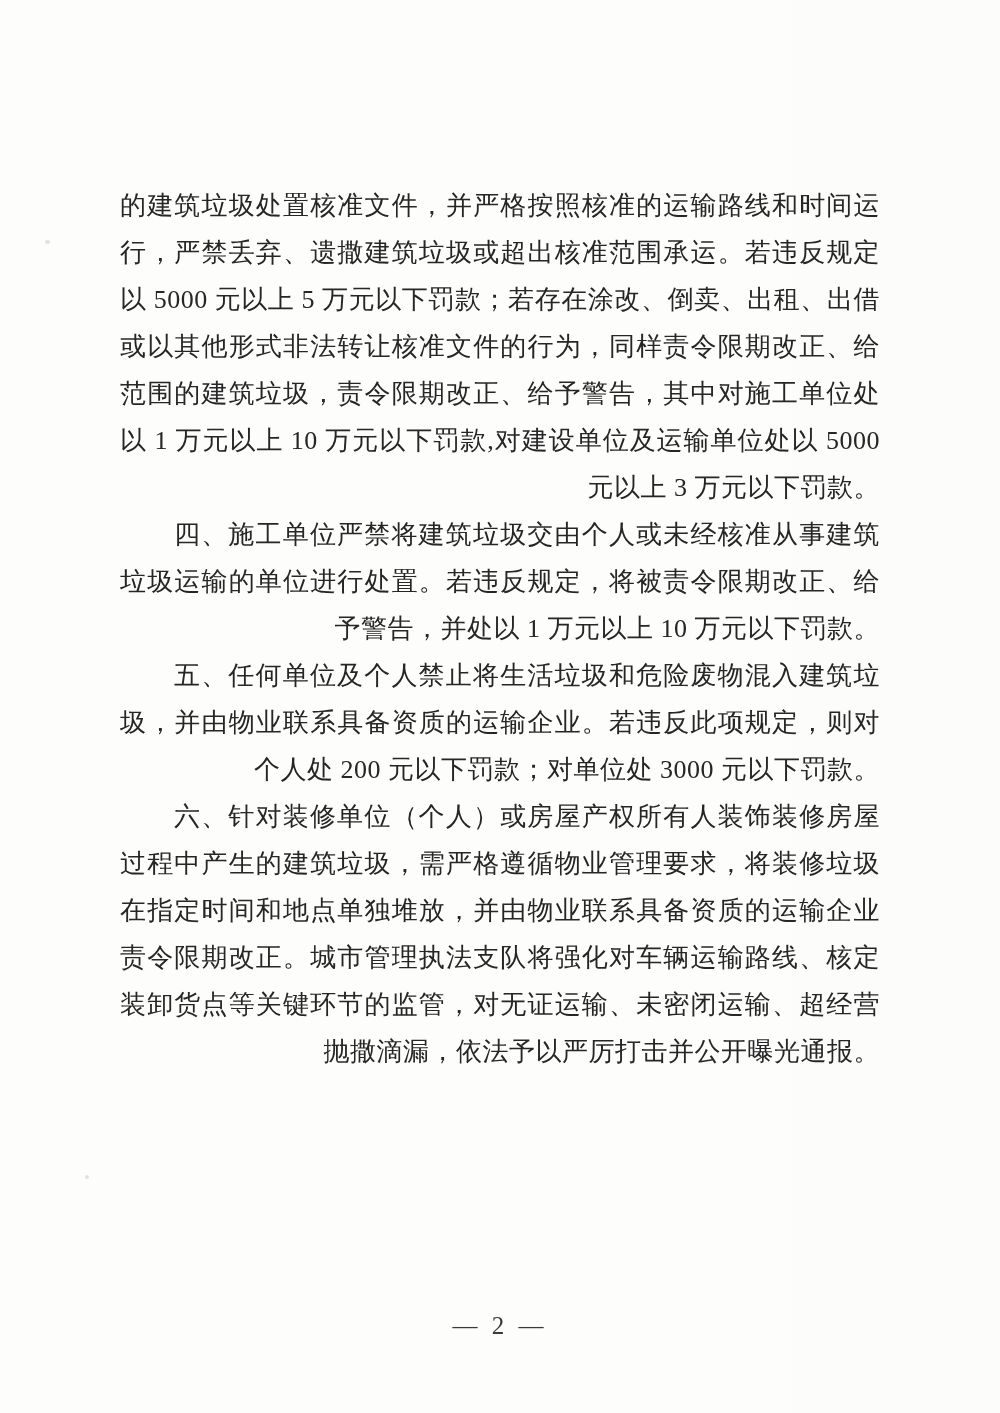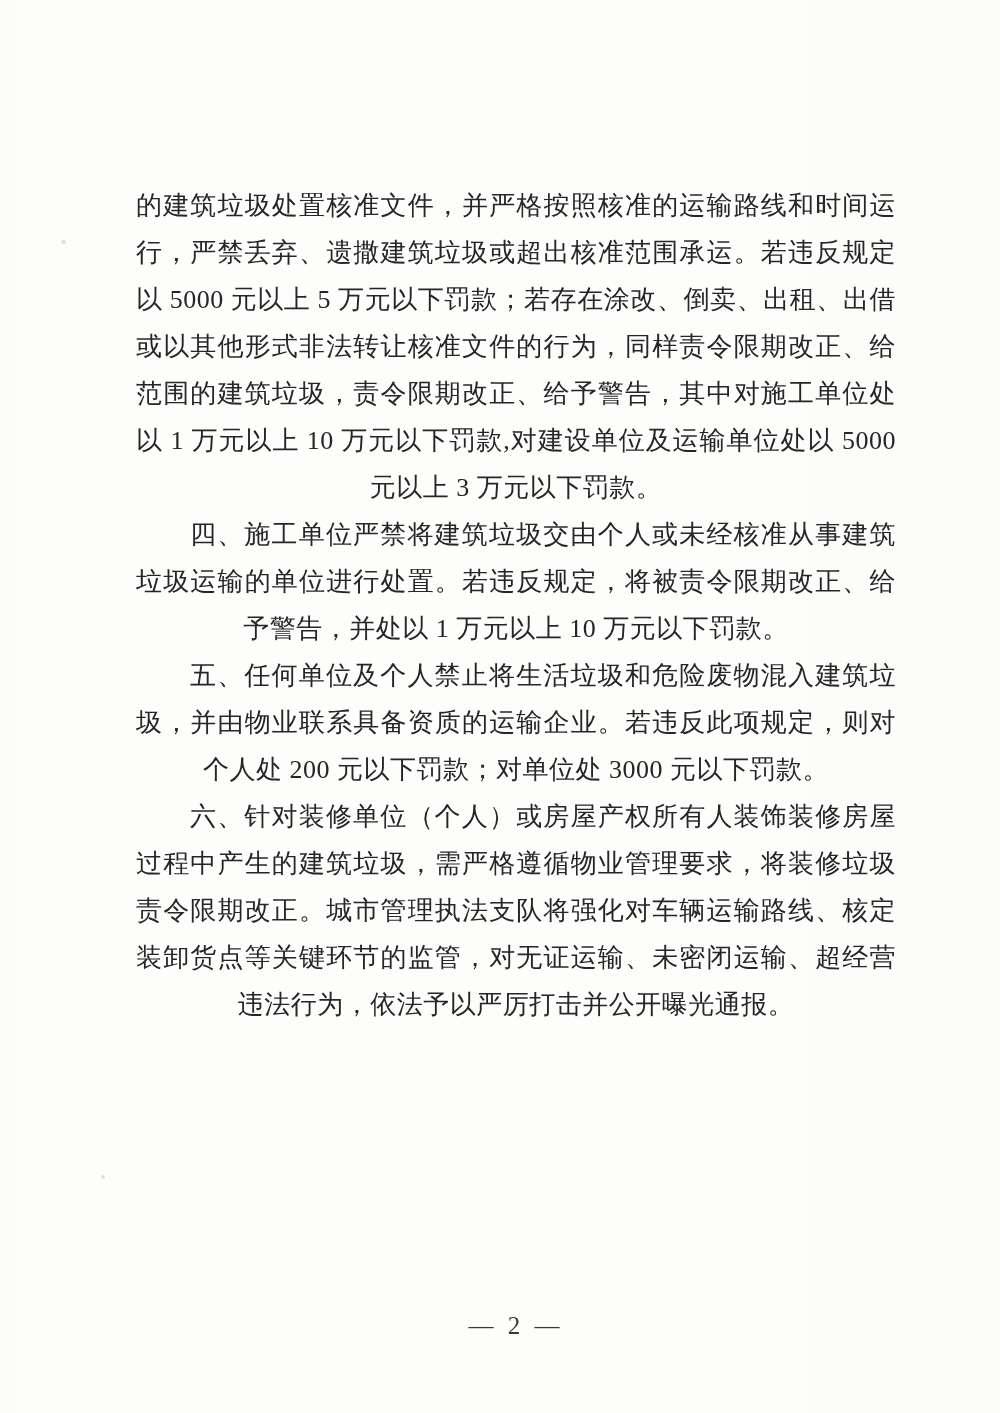--- a/index.html
+++ b/index.html
@@ -9,39 +9,39 @@
   body {
     width: 1000px;
     height: 1413px;
     position: relative;
     background: #fcfcfb;
     overflow: hidden;
     font-family: "Liberation Serif", "DejaVu Serif", serif;
   }
   .page {
     position: absolute;
-    left: 16px; top: 0;
+    left: 0; top: 0;
     width: 792px;
     height: 1413px;
     background: #fdfdfc;
   }
   .content {
     position: absolute;
     left: 120px;
     top: 182px;
     width: 760px;
     color: #262626;
     font-size: 26px;
     line-height: 47px;
     letter-spacing: 0.5px;
   }
   .line {
     height: 47px;
     white-space: nowrap;
-    text-align: center;
+    text-align: right;
   }
   
   .line.j {
     white-space: normal;
     text-align: justify;
     text-align-last: justify;
     text-justify: inter-ideograph;
   }
   
   .line.indent {
@@ -81,23 +81,24 @@
     <div class="line j">以 1 万元以上 10 万元以下罚款,对建设单位及运输单位处以 5000</div>
     <div class="line">元以上 3 万元以下罚款。</div>
     <div class="line j indent">四、施工单位严禁将建筑垃圾交由个人或未经核准从事建筑</div>
     <div class="line j">垃圾运输的单位进行处置。若违反规定，将被责令限期改正、给</div>
     <div class="line">予警告，并处以 1 万元以上 10 万元以下罚款。</div>
     <div class="line j indent">五、任何单位及个人禁止将生活垃圾和危险废物混入建筑垃</div>
     <div class="line j">圾，并由物业联系具备资质的运输企业。若违反此项规定，则对</div>
     <div class="line">个人处 200 元以下罚款；对单位处 3000 元以下罚款。</div>
     <div class="line j indent">六、针对装修单位（个人）或房屋产权所有人装饰装修房屋</div>
     <div class="line j">过程中产生的建筑垃圾，需严格遵循物业管理要求，将装修垃圾</div>
+    <div class="line j">在指定时间和地点单独堆放，并由物业联系具备资质的运输企业</div>
     <div class="line j">责令限期改正。城市管理执法支队将强化对车辆运输路线、核定</div>
     <div class="line j">装卸货点等关键环节的监管，对无证运输、未密闭运输、超经营</div>
-    <div class="line">违法行为，依法予以严厉打击并公开曝光通报。</div>
+    <div class="line">抛撒滴漏，依法予以严厉打击并公开曝光通报。</div>
   </div>
 
   <div class="footer">— 2 —</div>
 
   <div class="speck s1"></div>
   <div class="speck s2"></div>
 
 </div>
 
 </body></html>

